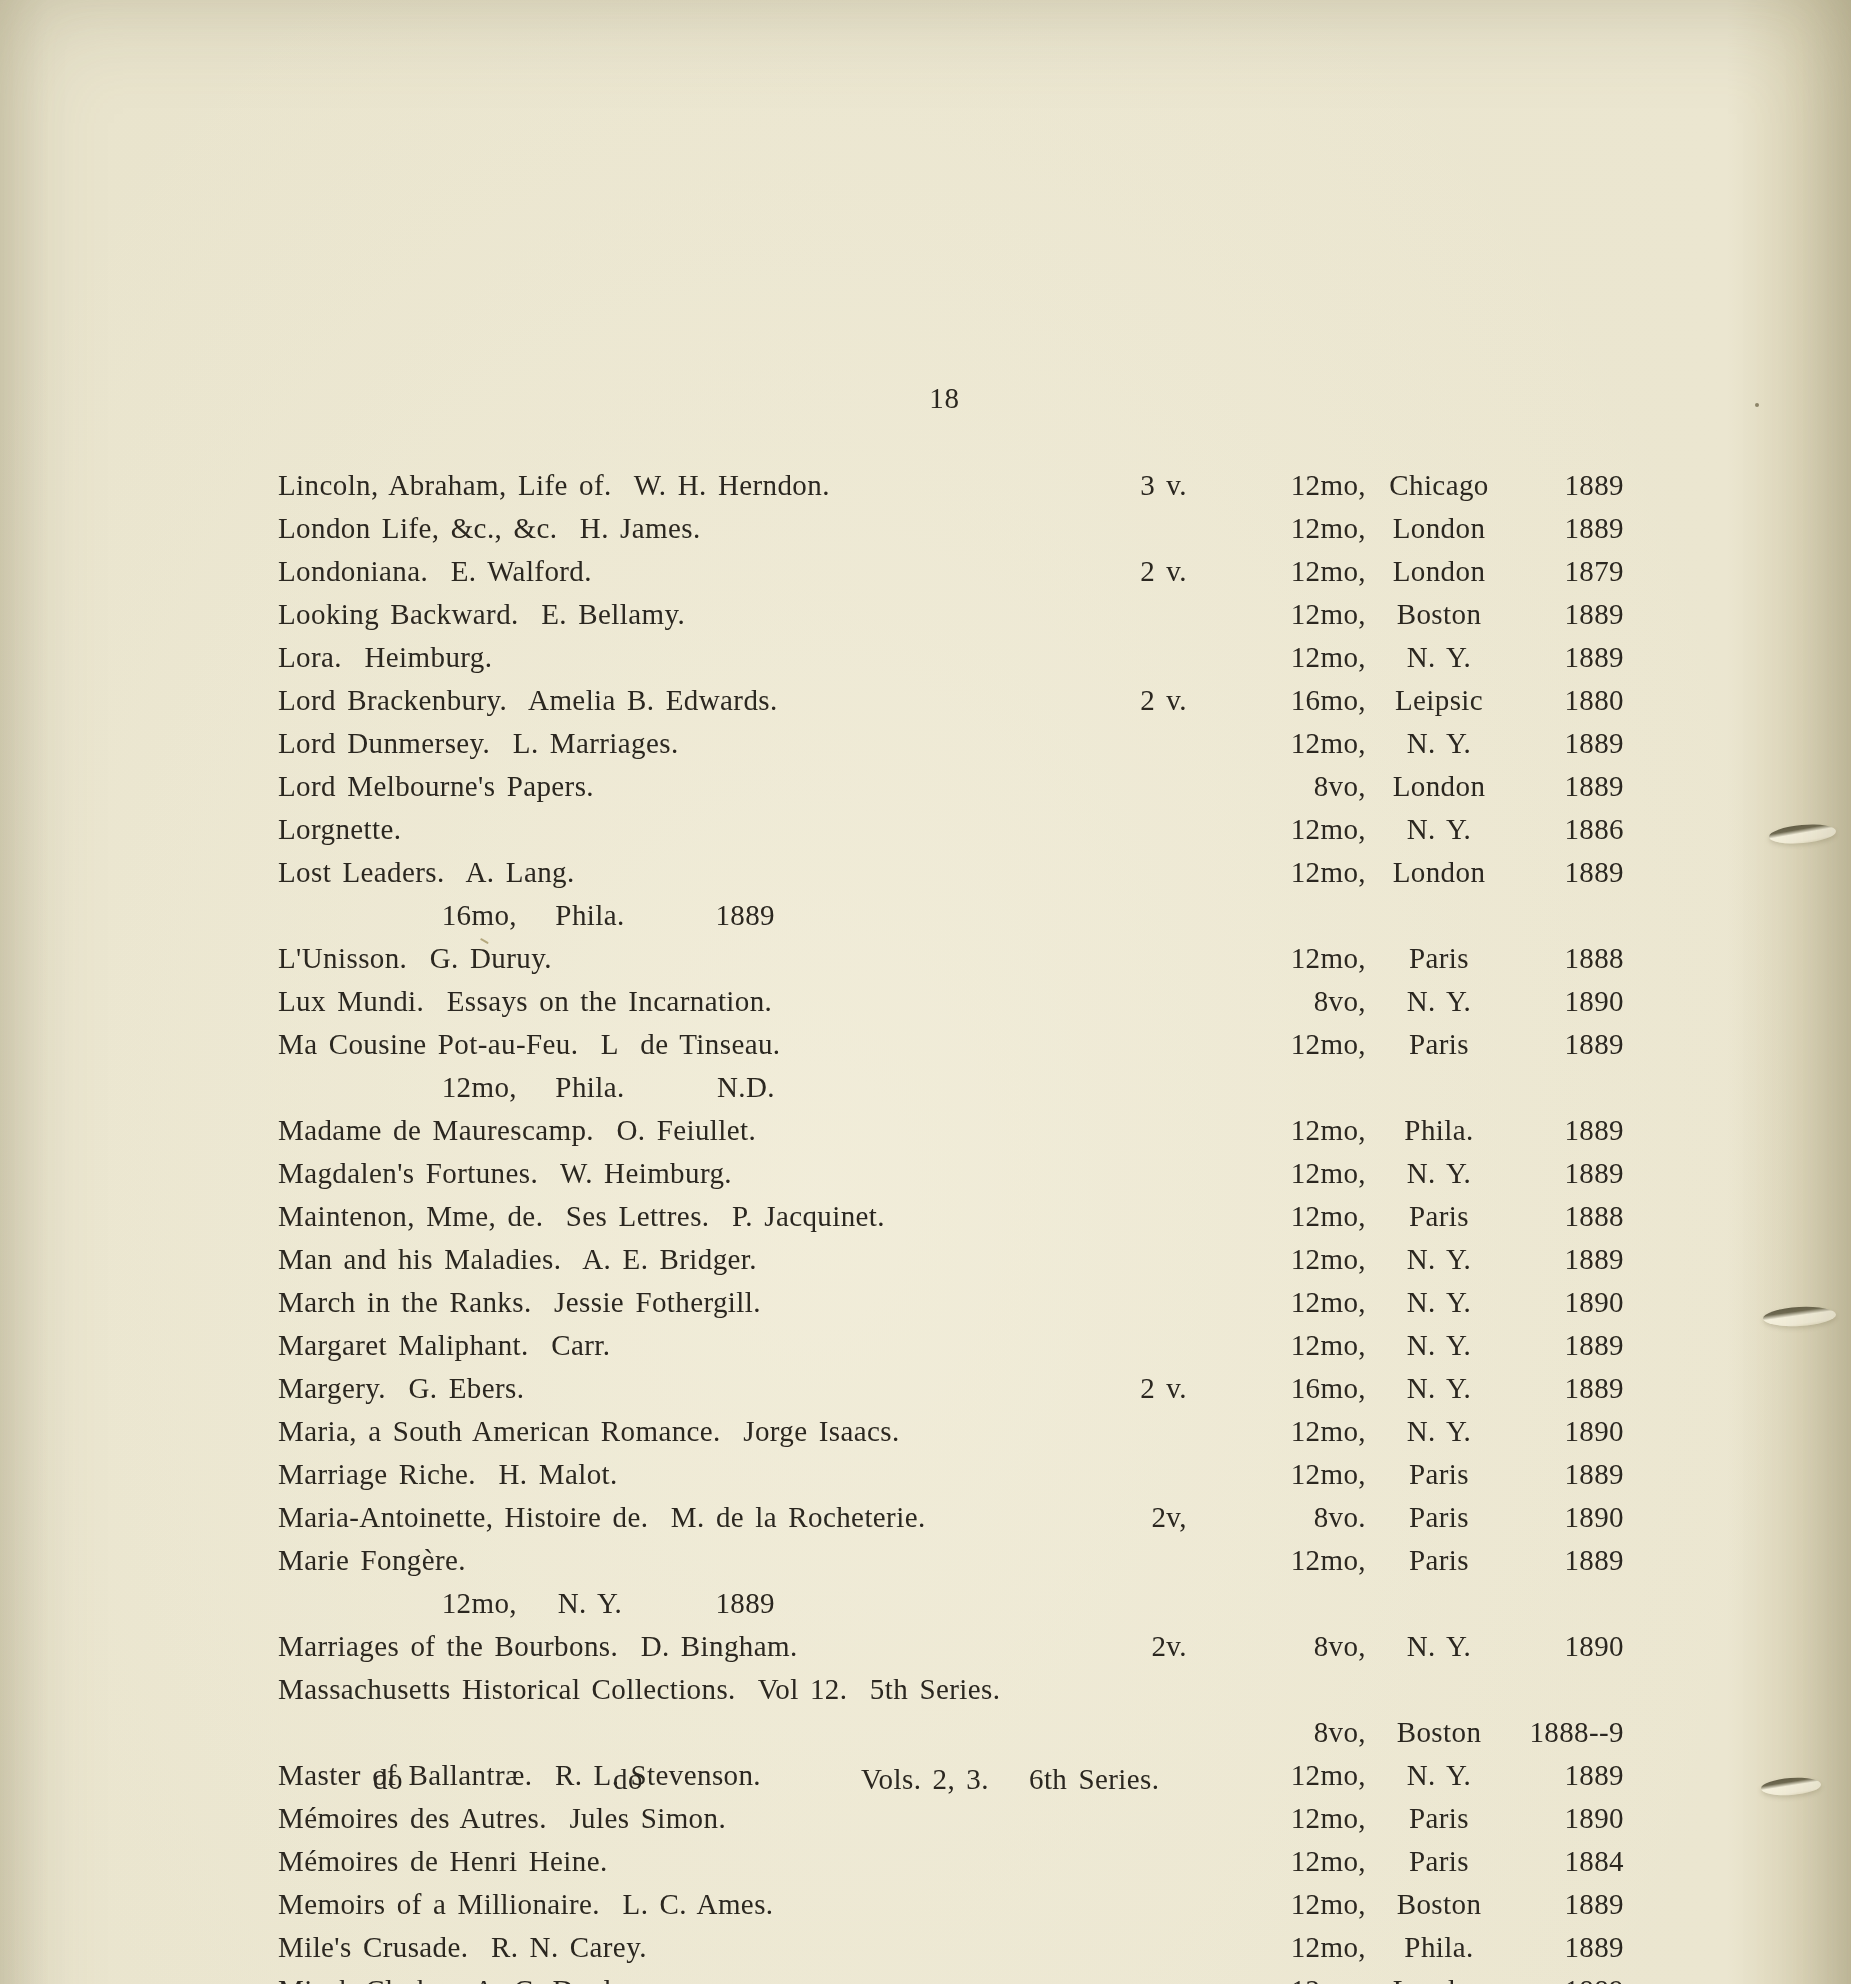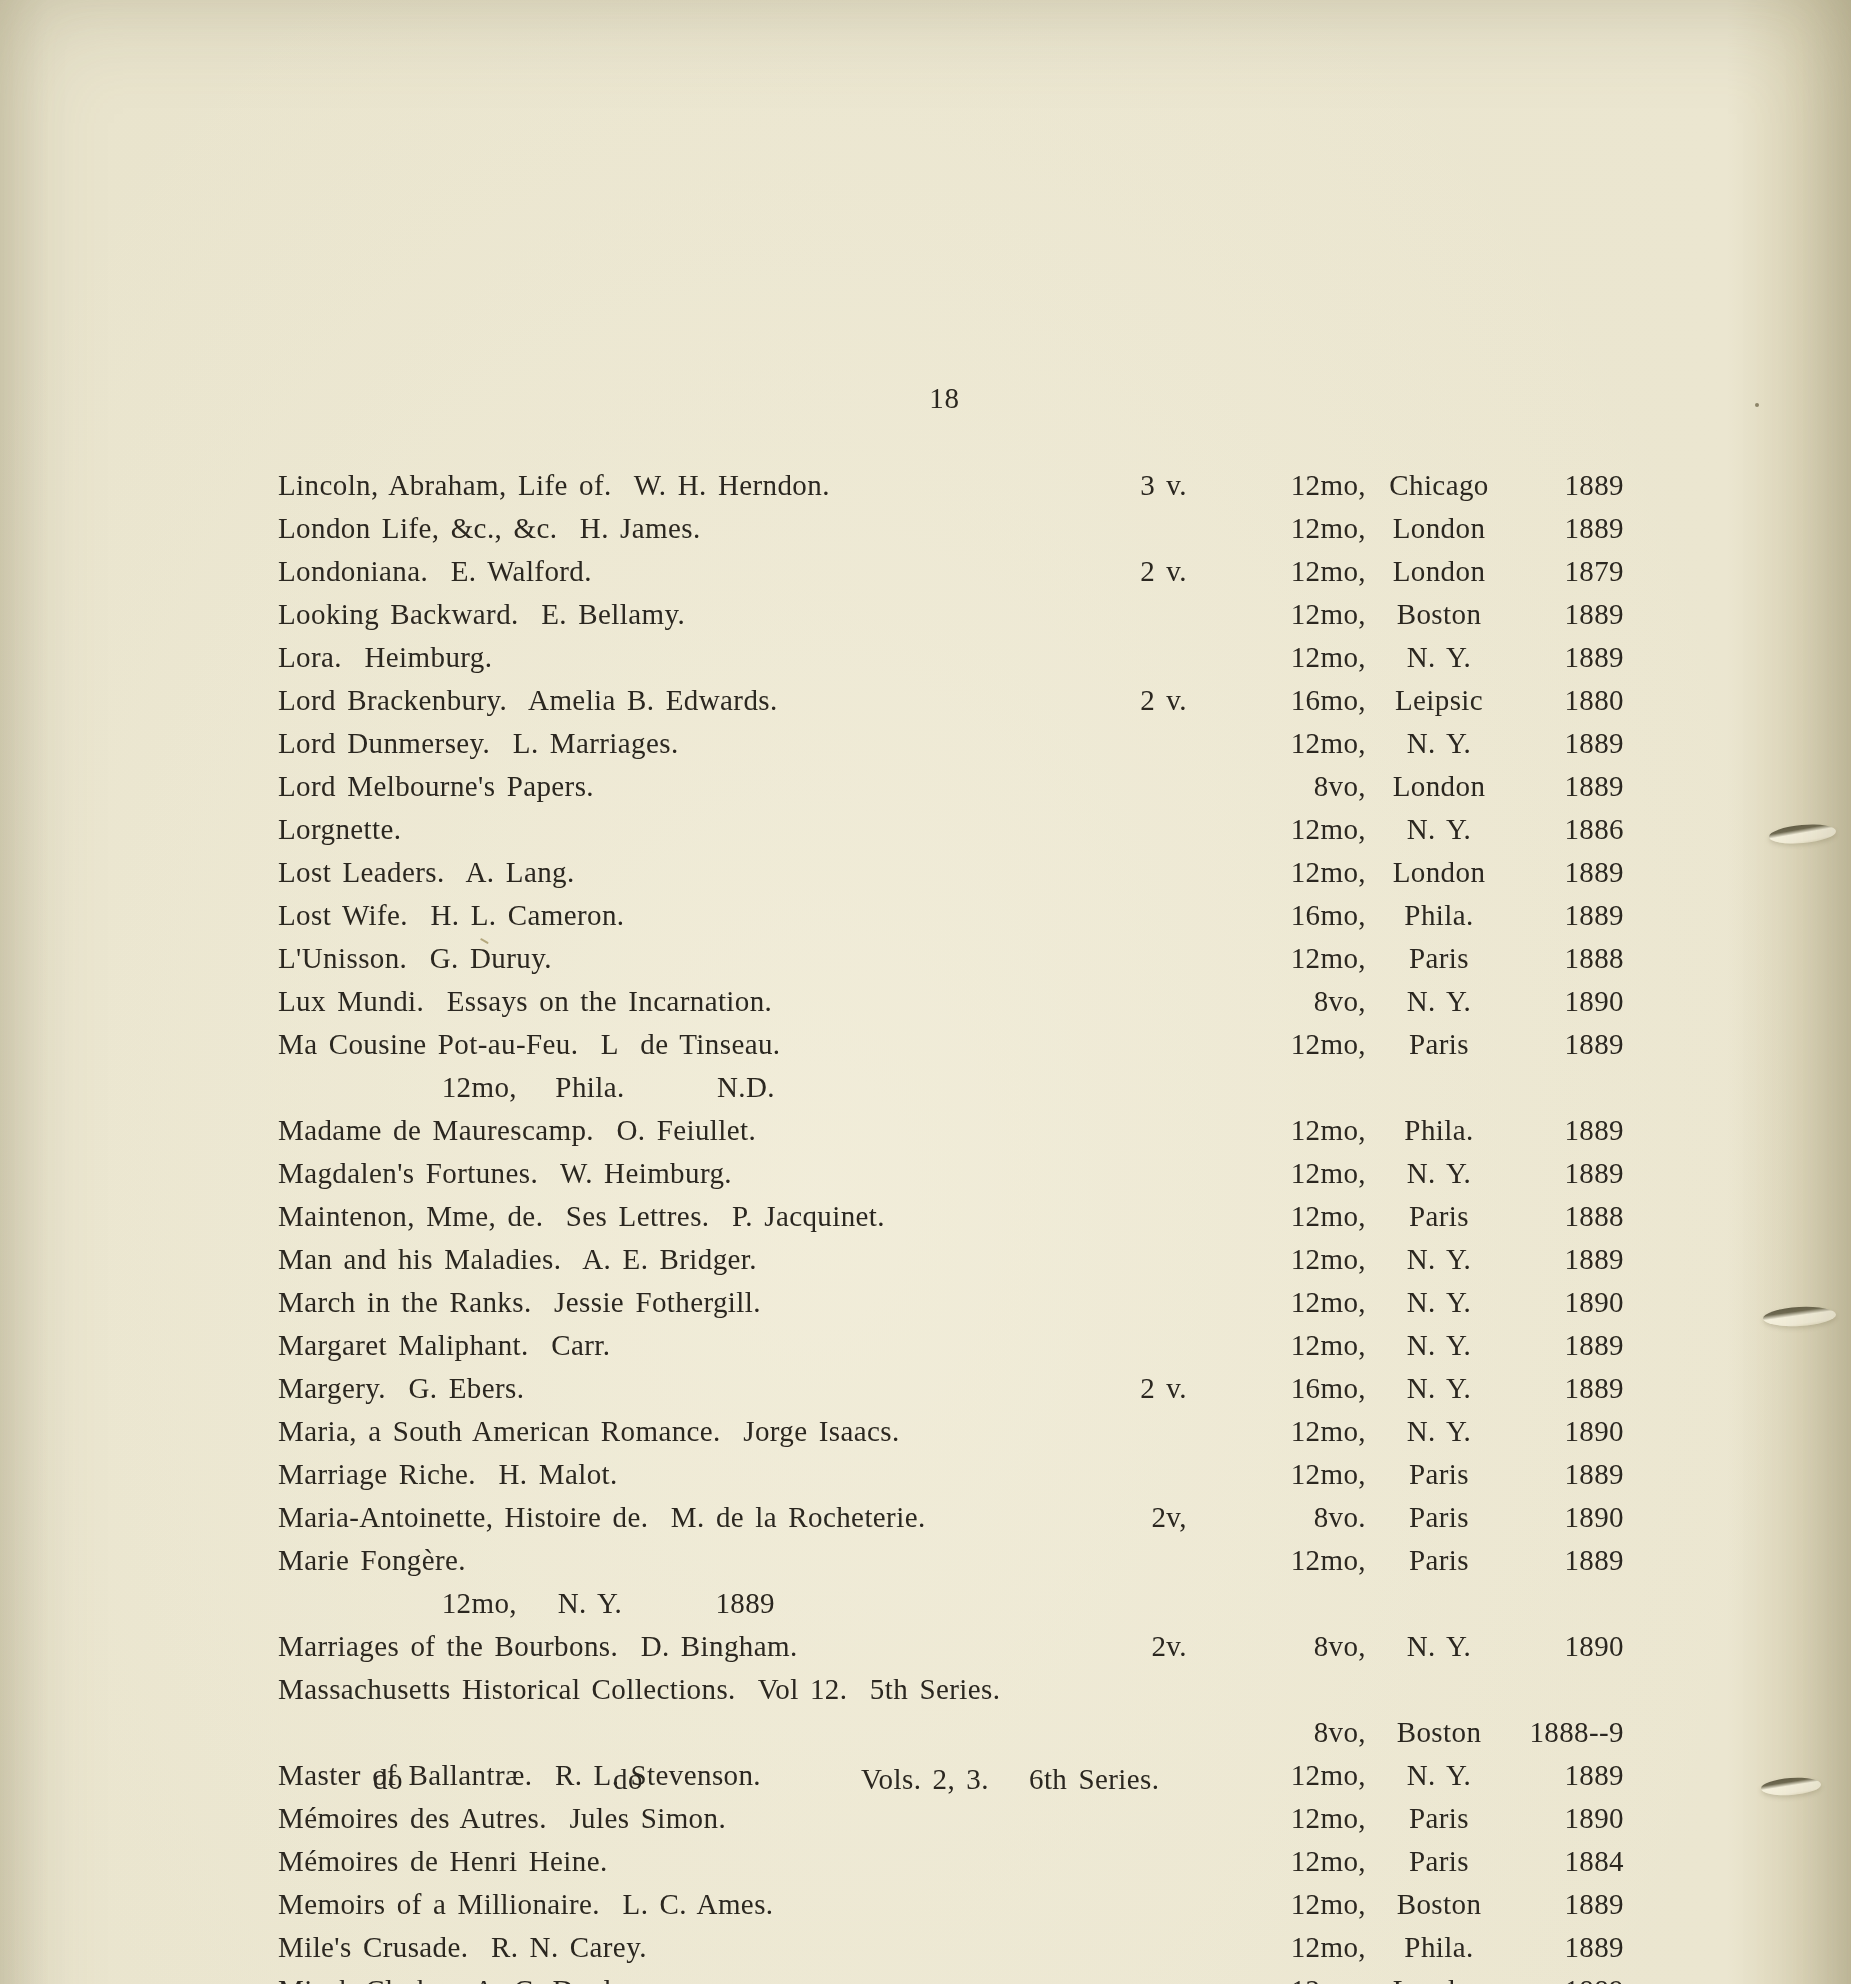--- a/index.html
+++ b/index.html
@@ -119,21 +119,20 @@
         <span class="c-year">1886</span>
       </div>
       <div class="row">
         <span class="c-title">Lost Leaders.  A. Lang.</span>
         <span class="c-vol"></span>
         <span class="c-format">12mo,</span>
         <span class="c-place">London</span>
         <span class="c-year">1889</span>
       </div>
       <div class="row">
-        <span class="c-title">Lost Wife.  H. L. Cameron.</span>
         <span class="c-vol"></span>
         <span class="c-format">16mo,</span>
         <span class="c-place">Phila.</span>
         <span class="c-year">1889</span>
       </div>
       <div class="row">
         <span class="c-title">L'Unisson.  G. Duruy.</span>
         <span class="c-vol"></span>
         <span class="c-format">12mo,</span>
         <span class="c-place">Paris</span>

